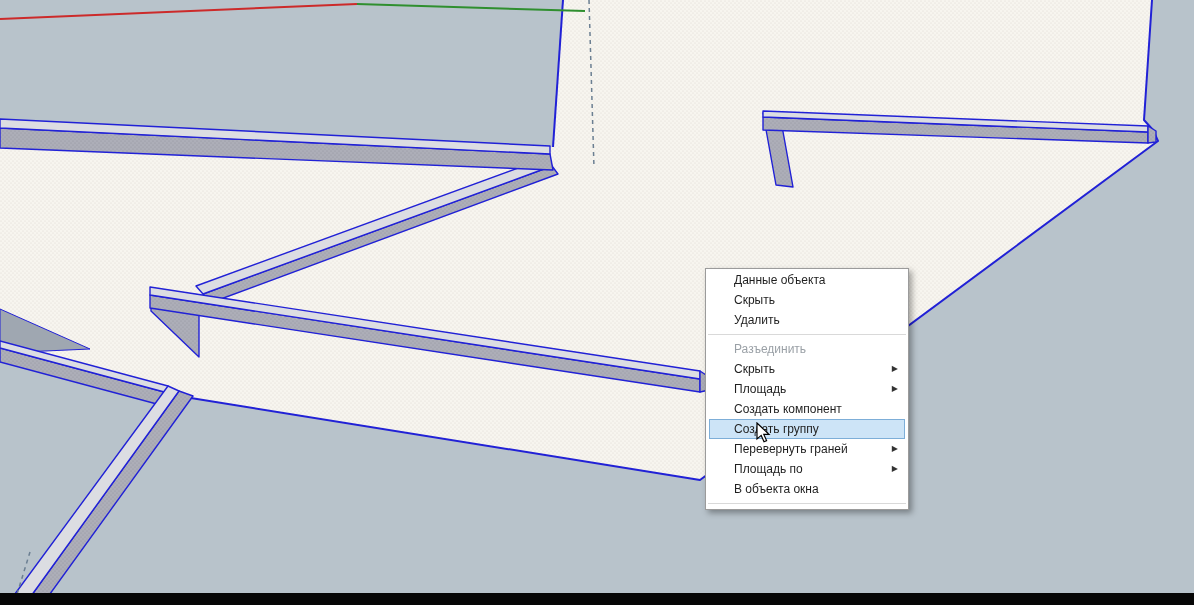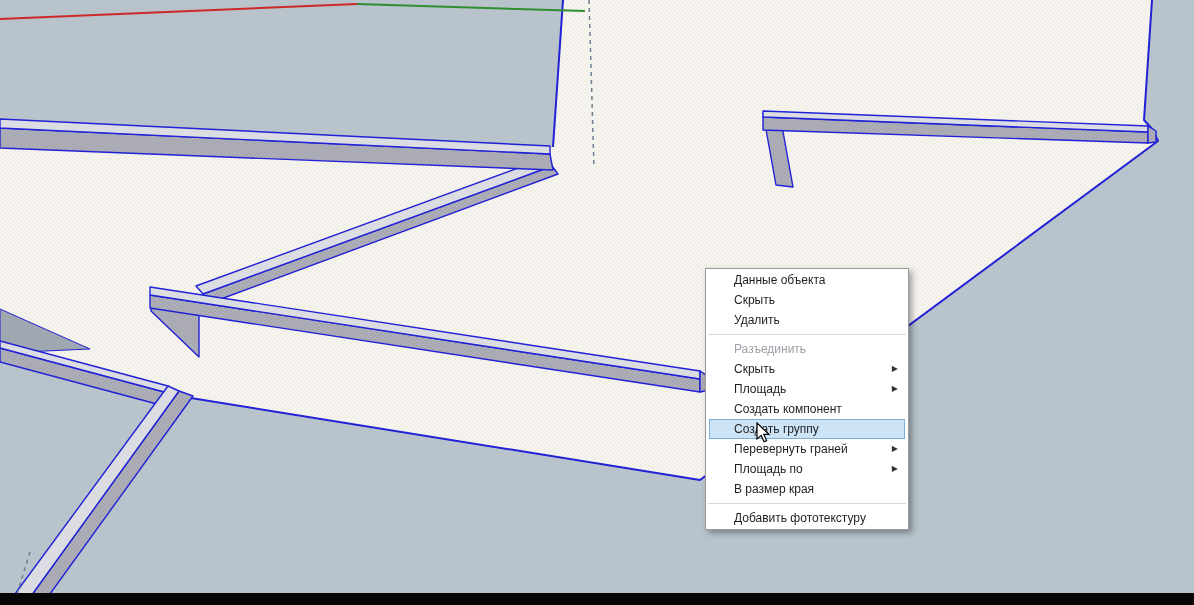--- a/index.html
+++ b/index.html
@@ -102,23 +102,22 @@
       <div class="menu-item"><span>Скрыть</span></div>
       <div class="menu-item"><span>Удалить</span></div>
       <div class="menu-sep"></div>
       <div class="menu-item disabled"><span>Разъединить</span></div>
       <div class="menu-item"><span>Скрыть</span><span class="submenu-arrow">▶</span></div>
       <div class="menu-item"><span>Площадь</span><span class="submenu-arrow">▶</span></div>
       <div class="menu-item"><span>Создать компонент</span></div>
       <div class="menu-item highlighted" style="background: rgb(205, 228, 247); border-color: rgb(125, 174, 216);"><span>Создать группу</span></div>
       <div class="menu-item"><span>Перевернуть граней</span><span class="submenu-arrow">▶</span></div>
       <div class="menu-item"><span>Площадь по</span><span class="submenu-arrow">▶</span></div>
-      <div class="menu-item"><span>В размер края</span></div>
+      <div class="menu-item"><span>В объекта окна</span></div>
       <div class="menu-sep"></div>
-      <div class="menu-item"><span>Добавить фототекстуру</span></div>
     </div>
 
   <svg class="cursor" width="18" height="22" viewBox="0 0 18 22">
     <path d="M1,1 L1,17 L5.2,13.4 L8,19.8 L10.6,18.6 L7.8,12.4 L13,12.4 Z" fill="#ffffff" stroke="#000000" stroke-width="1.2"></path>
   </svg>
 
   <div class="bottom-bar"></div>
 </div>
 
 </body></html>

